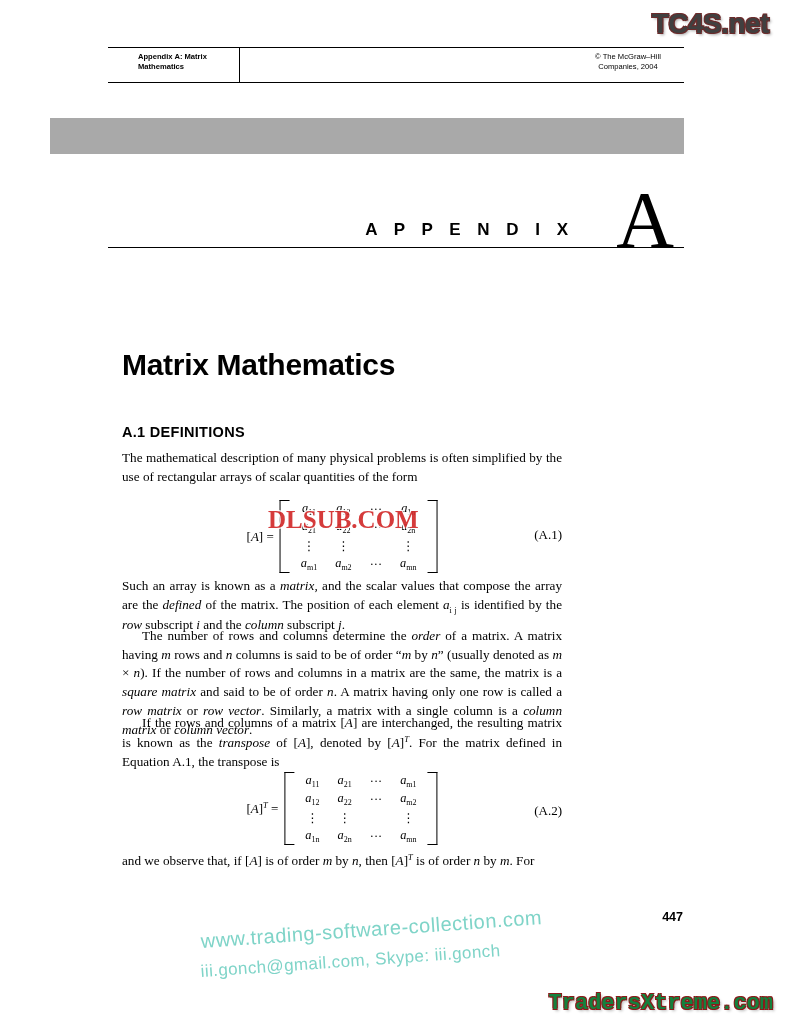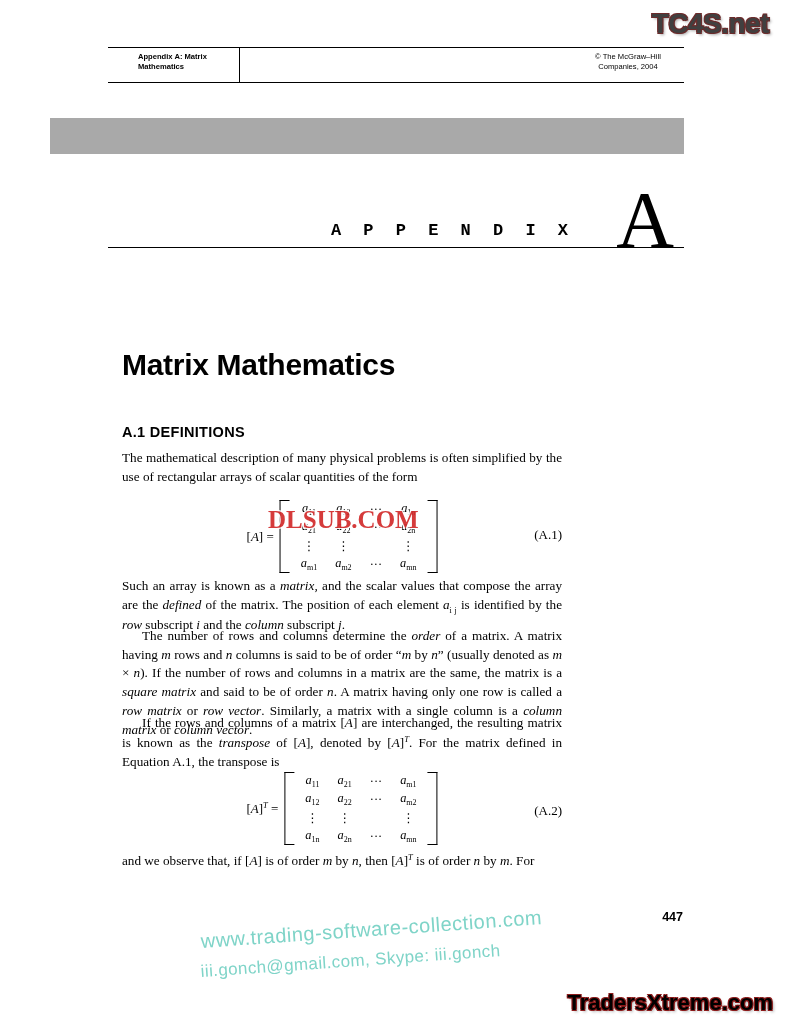--- a/index.html
+++ b/index.html
@@ -62,24 +62,24 @@
     font-size: 17px;
     color: #7fd4c8;
     letter-spacing: 0.4px;
     transform: rotate(-4deg);
     transform-origin: left top;
   }
   .wm-txt {
     position: absolute;
     right: 18px;
     bottom: 8px;
-    font-family: Liberation Sans, sans-serif;
+    font-family: Liberation Mono, monospace;
     font-weight: bold;
     font-size: 22px;
-    color: #000000;
+    color: #15803d;
     text-shadow:
       -1px -1px 0 #8b1a1a, 1px -1px 0 #8b1a1a,
       -1px 1px 0 #8b1a1a, 1px 1px 0 #8b1a1a,
       2px 2px 3px rgba(0,0,0,0.3);
   }
 
   
   .runhead {
     position: absolute;
     left: 108px;
@@ -118,21 +118,21 @@
     position: absolute;
     left: 108px;
     top: 176px;
     width: 576px;
     height: 72px;
   }
   .appendix-word {
     position: absolute;
     right: 110px;
     bottom: 8px;
-    font-family: Liberation Mono, monospace;
+    font-family: Liberation Sans, sans-serif;
     font-weight: bold;
     font-size: 17px;
     letter-spacing: 6px;
   }
   .appendix-letter {
     position: absolute;
     right: 10px;
     bottom: -12px;
     font-family: "Liberation Serif", serif;
     font-size: 80px;

